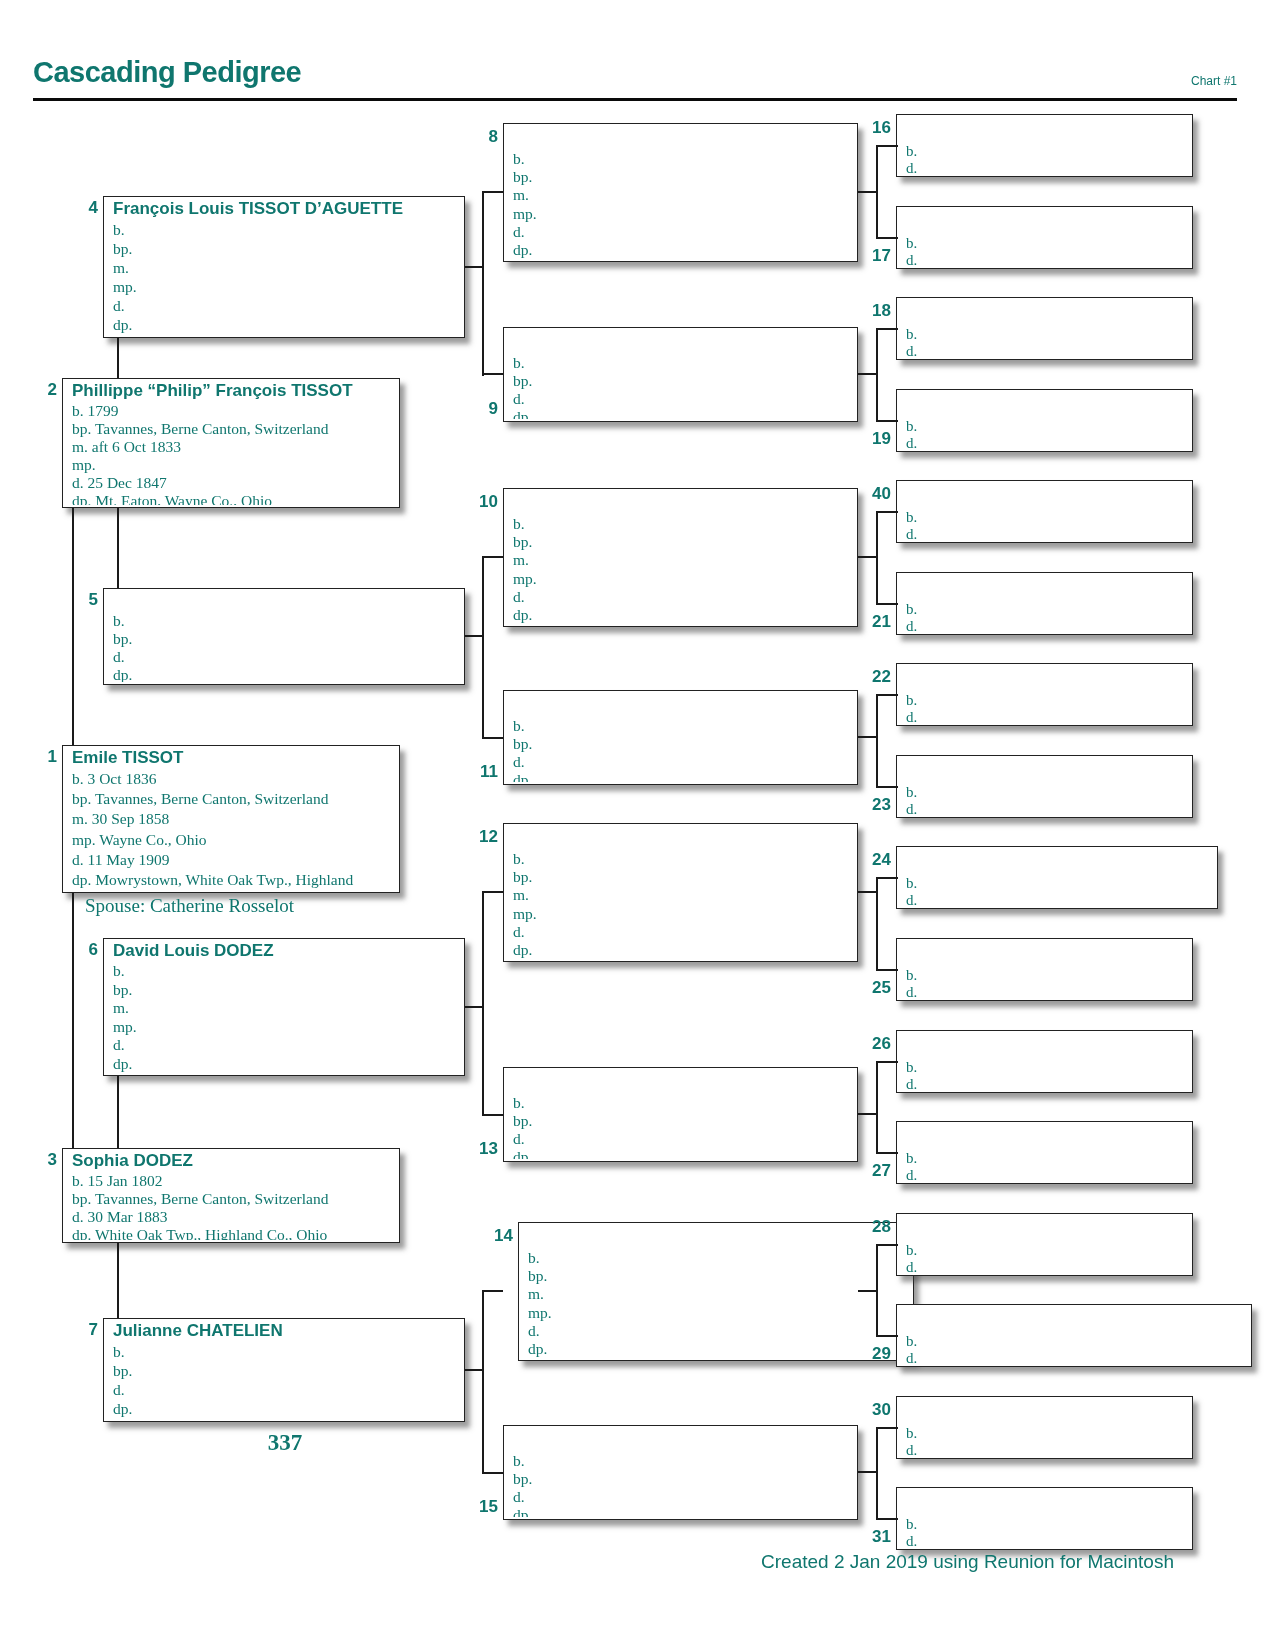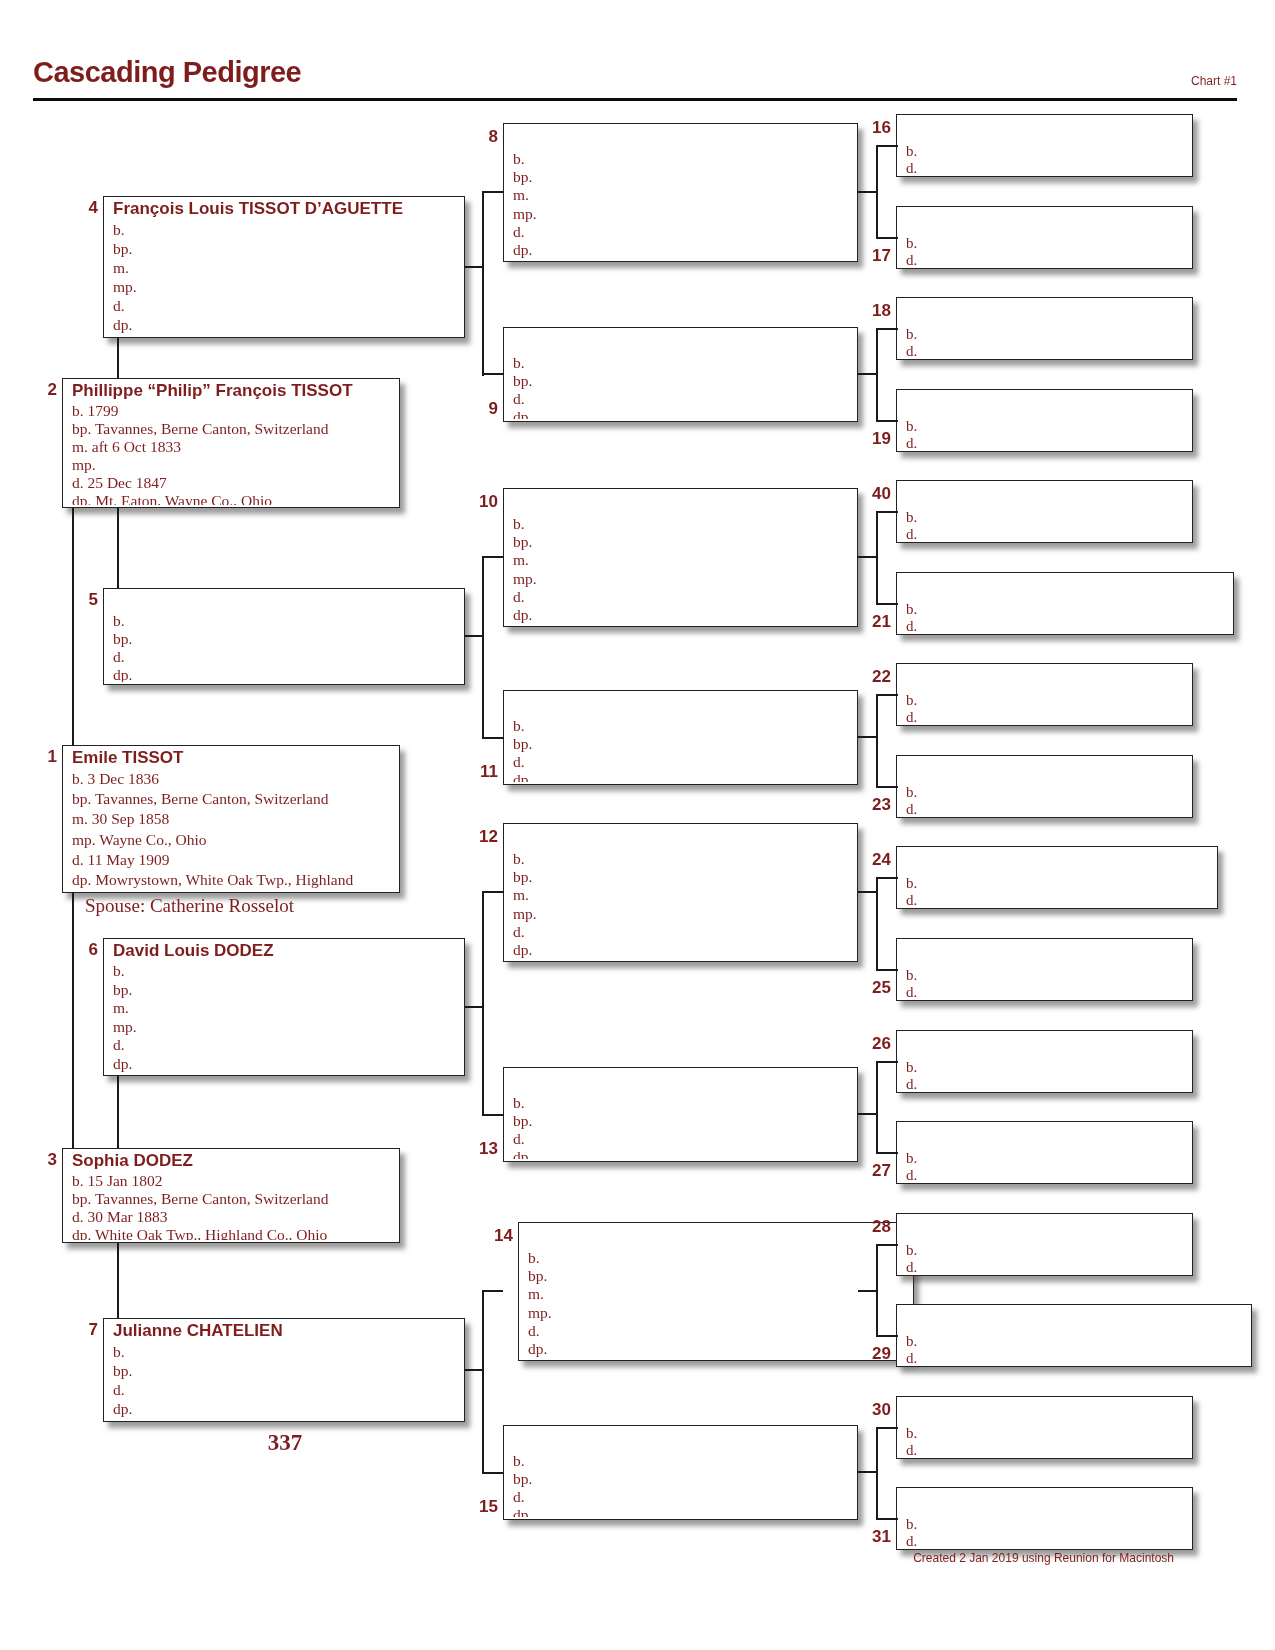--- a/index.html
+++ b/index.html
@@ -1,17 +1,17 @@
 <!DOCTYPE html>
 <html><head>
 <meta charset="utf-8">
 <style>
   html,body{margin:0;padding:0;background:#e8e8e8;}
   .canvas{position:relative;width:1275px;height:1650px;background:#ffffff;overflow:hidden;
-          font-family:"Liberation Sans",sans-serif;color:#7f1d1d;}
+          font-family:"Liberation Sans",sans-serif;color:#0f766e;}
   .title{position:absolute;left:33px;top:56px;font-size:29px;font-weight:bold;letter-spacing:-0.5px;}
   .chartnum{position:absolute;right:38px;top:74px;font-size:12px;}
   .rule{position:absolute;left:33px;top:98px;width:1204px;height:3px;background:#0a0a0a;}
   .pbox{position:absolute;box-sizing:border-box;background:#fff;border:1.5px solid #222;
         box-shadow:5px 6px 5px rgba(60,60,60,0.5);
         display:flex;flex-direction:column;padding:2px 6px 2px 9px;}
   .bname{flex:0 0 auto;font-size:17px;line-height:20px;white-space:nowrap;overflow:hidden;font-weight:bold;}
   .g1 .bname{height:21px;}
   .g3 .bname{height:24px;}
   .g4 .bname{height:26px;}
@@ -20,21 +20,21 @@
         font-family:"Liberation Serif",serif;font-size:15.5px;white-space:nowrap;}
   .g4 .frow{font-size:15px;}
   .bnum{position:absolute;right:calc(100% + 6px);font-size:17px;font-weight:bold;white-space:nowrap;}
   .nn{top:1px;}
   .nt{top:3px;}
   .nb{bottom:2px;}
   .seg{position:absolute;background:#1a1a1a;}
   .spouse{position:absolute;left:85px;top:895px;font-family:"Liberation Serif",serif;font-size:19px;}
   .pagenum{position:absolute;left:258px;top:1430px;width:54px;text-align:center;
            font-family:"Liberation Serif",serif;font-size:23px;font-weight:bold;}
-  .footer{position:absolute;right:101px;top:1551px;font-size:12px;}
+  .footer{position:absolute;right:101px;top:1551px;font-size:19px;}
 </style>
 </head>
 <body>
 
 <div class="canvas">
   <div class="title">Cascading Pedigree</div>
   <div class="chartnum">Chart #1</div>
   <div class="rule"></div>
 
   <div class="pbox g1" style="left:62px;top:378px;width:338px;height:130px">
@@ -46,21 +46,21 @@
         <div class="frow">m. aft 6 Oct 1833</div>
         <div class="frow">mp.</div>
         <div class="frow">d. 25 Dec 1847</div>
         <div class="frow">dp. Mt. Eaton, Wayne Co., Ohio</div>
       </div>
   </div>
   <div class="pbox g1" style="left:62px;top:745px;width:338px;height:148px">
     <span class="bnum nn">1</span>
     <div class="bname">Emile TISSOT</div>
     <div class="bfields">
-        <div class="frow">b. 3 Dec 1836</div>
+        <div class="frow">b. 3 Oct 1836</div>
         <div class="frow">bp. Tavannes, Berne Canton, Switzerland</div>
         <div class="frow">m. 30 Sep 1858</div>
         <div class="frow">mp. Wayne Co., Ohio</div>
         <div class="frow">d. 11 May 1909</div>
         <div class="frow">dp. Mowrystown, White Oak Twp., Highland</div>
       </div>
   </div>
   <div class="pbox g1" style="left:62px;top:1148px;width:338px;height:95px">
     <span class="bnum nn">3</span>
     <div class="bname">Sophia DODEZ</div>
@@ -240,21 +240,21 @@
       </div>
   </div>
   <div class="pbox g4" style="left:896px;top:480px;width:297px;height:63px">
     <span class="bnum nt">40</span>
     <div class="bname"></div>
     <div class="bfields">
         <div class="frow">b.</div>
         <div class="frow">d.</div>
       </div>
   </div>
-  <div class="pbox g4" style="left:896px;top:572px;width:338px;height:63px">
+  <div class="pbox g4" style="left:896px;top:572px;width:297px;height:63px">
     <span class="bnum nb">21</span>
     <div class="bname"></div>
     <div class="bfields">
         <div class="frow">b.</div>
         <div class="frow">d.</div>
       </div>
   </div>
   <div class="pbox g4" style="left:896px;top:663px;width:297px;height:63px">
     <span class="bnum nt">22</span>
     <div class="bname"></div>

